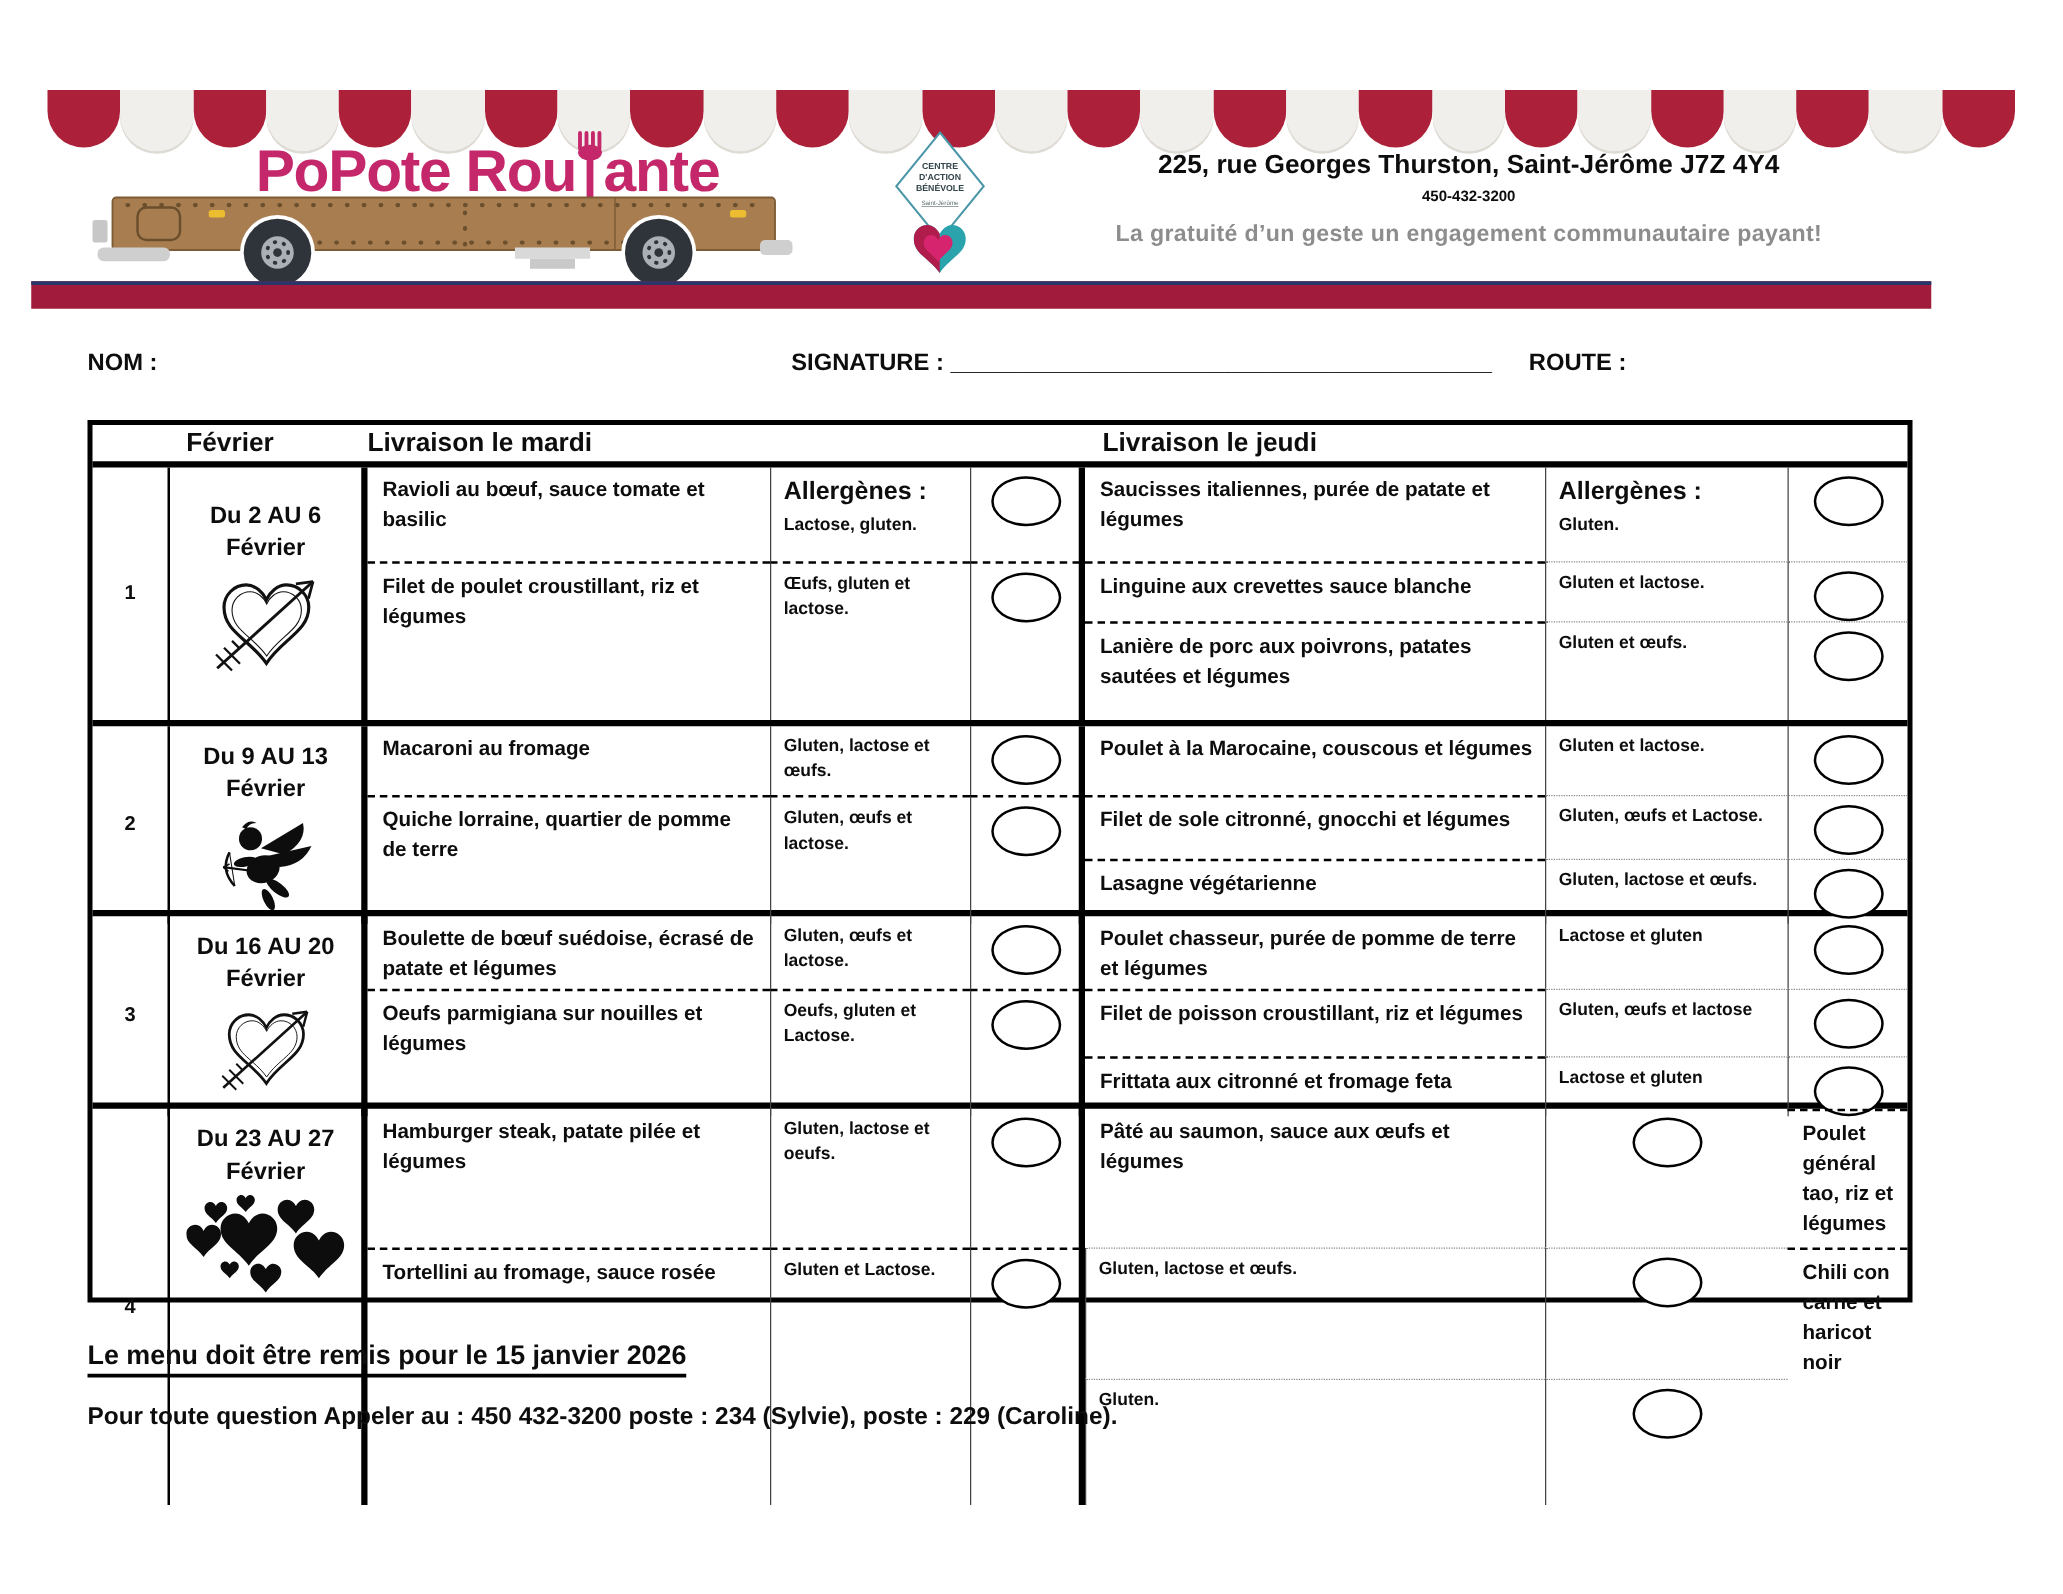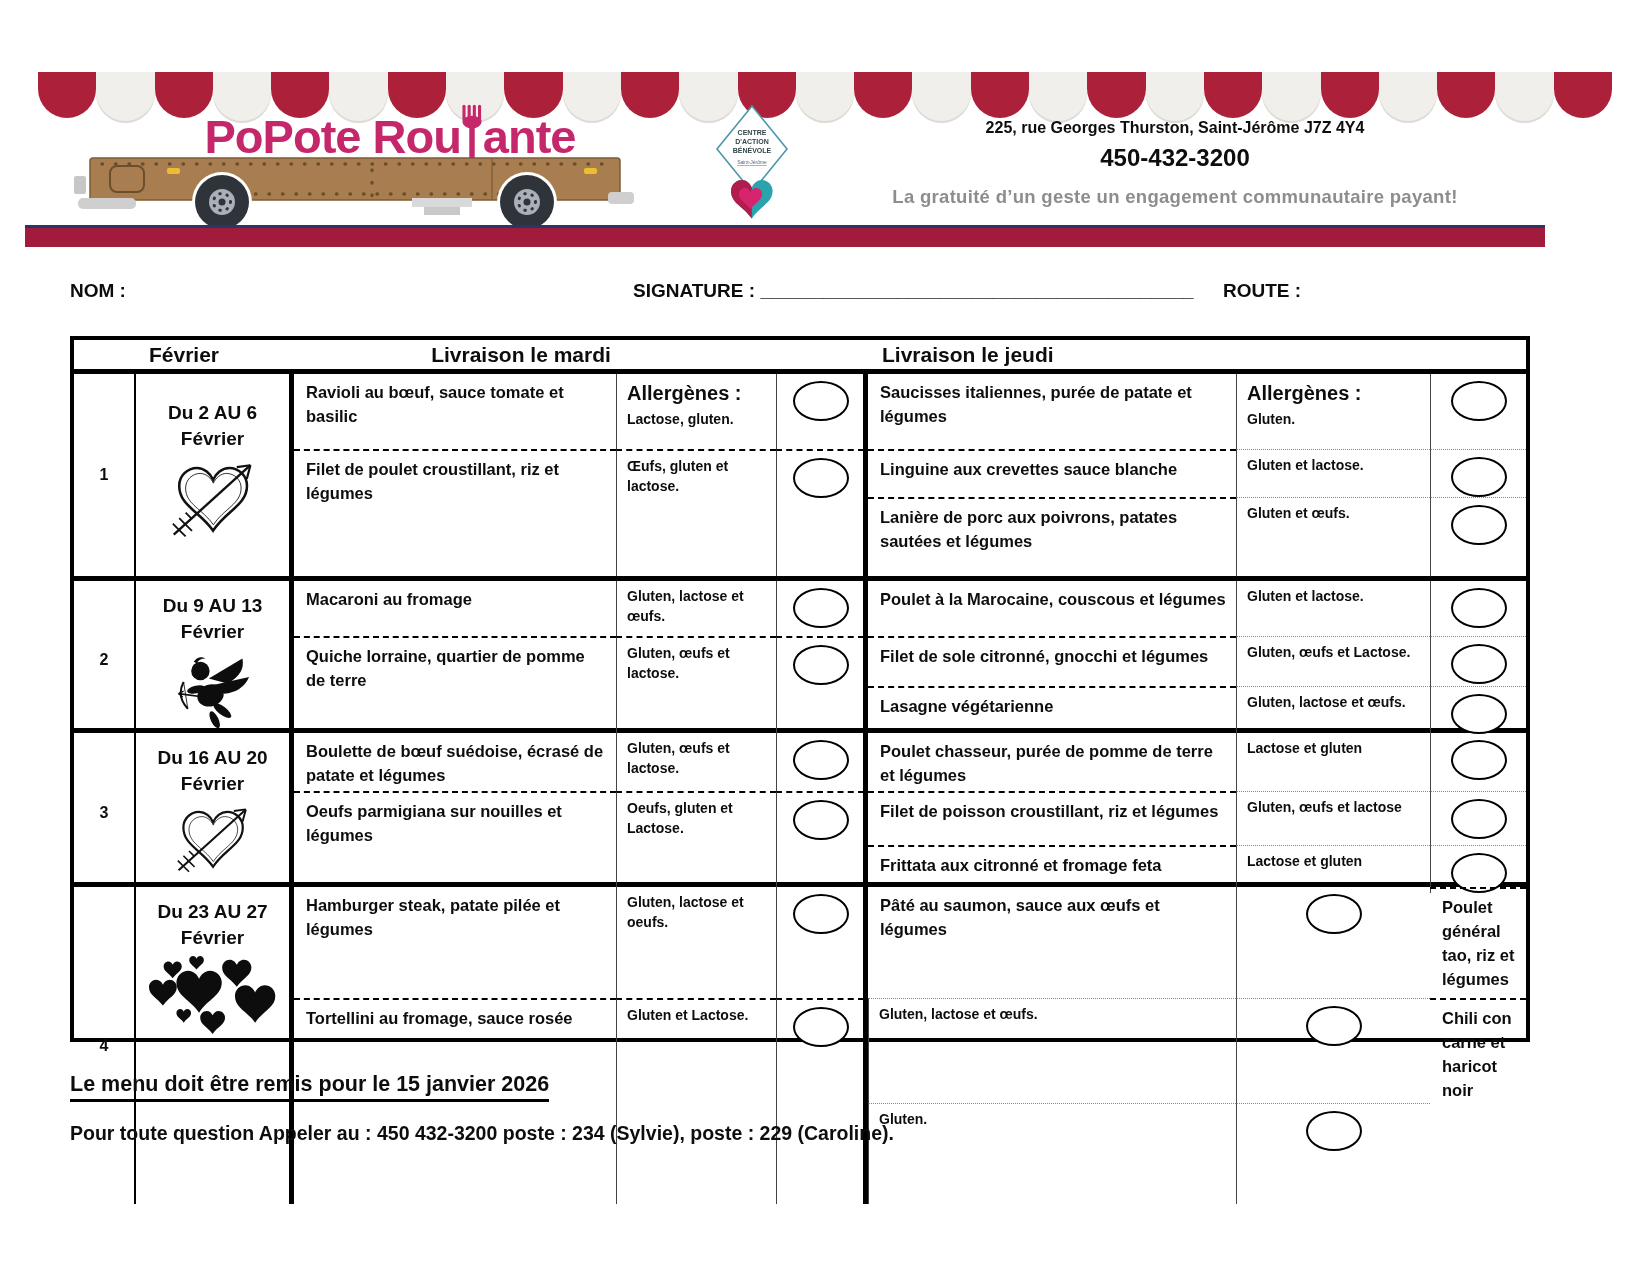--- a/index.html
+++ b/index.html
@@ -17,39 +17,39 @@
           font-size:47px; font-weight:bold; letter-spacing:-1px; color:#c5276b; white-space:nowrap; }
   .fork { display:inline-block; vertical-align:-9px; margin:0 1px; }
 
   .truck { position:absolute; left:72px; top:136px; width:600px; height:82px; }
 
   .cab-logo { position:absolute; left:714px; top:90px; width:76px; height:132px; }
   .cabt  { font-family:"Liberation Sans",sans-serif; font-size:7px; font-weight:bold; text-anchor:middle; fill:#33444a; }
   .cabt2 { font-family:"Liberation Sans",sans-serif; font-size:5px; text-anchor:middle; fill:#5a6a70; text-decoration:underline; }
 
   .addr-block { position:absolute; left:850px; top:102px; width:650px; text-align:center; }
-  .addr-line { font-size:16px; font-weight:bold; line-height:1.5; }
-  .phone-line { font-size:24px; font-weight:bold; line-height:1.5; }
+  .addr-line { font-size:21px; font-weight:bold; line-height:1.5; }
+  .phone-line { font-size:12px; font-weight:bold; line-height:1.5; }
   .tagline { margin-top:10px; font-size:18.5px; font-weight:bold; color:#8d8d8d; letter-spacing:0.3px; }
 
   .red-bar { position:absolute; left:25px; top:211px; width:1520px; height:22px;
              background:#a11c3c; border-top:3px solid #2b3668; }
 
   
   .form-row { position:absolute; left:70px; top:266px; width:1460px; height:30px; font-size:19px; font-weight:bold; }
   .form-row .nom { position:absolute; left:0; }
   .form-row .sig { position:absolute; left:563px; white-space:nowrap; }
   .form-row .route { position:absolute; left:1153px; }
 
   
   .menu-table { position:absolute; left:70px; top:322px; width:1460px; border:4px solid #000; background:#fff; }
   .thead { display:grid; grid-template-columns:220px 574px 658px; height:34px;
            border-bottom:5px solid #000; align-items:center; font-size:21px; font-weight:bold; }
   .th-month { text-align:center; }
-  .th-mardi { text-align:center; padding-right:120px; }
+  .th-mardi { padding-right:120px; }
   .th-jeudi { text-align:left; padding-left:14px; }
 
   .week-row { display:grid; grid-template-columns:62px 158px 574px 658px; }
   .week-row + .week-row { border-top:5px solid #000; }
 
   .wnum { border-right:2px solid #000; display:flex; align-items:center; justify-content:center;
           font-size:16px; font-weight:bold; }
   .wdate { border-right:5px solid #000; text-align:center; padding-top:12px; }
   .wdate.pt-lg { padding-top:26px; }
   .d1, .d2 { font-size:19px; font-weight:bold; line-height:1.35; }

